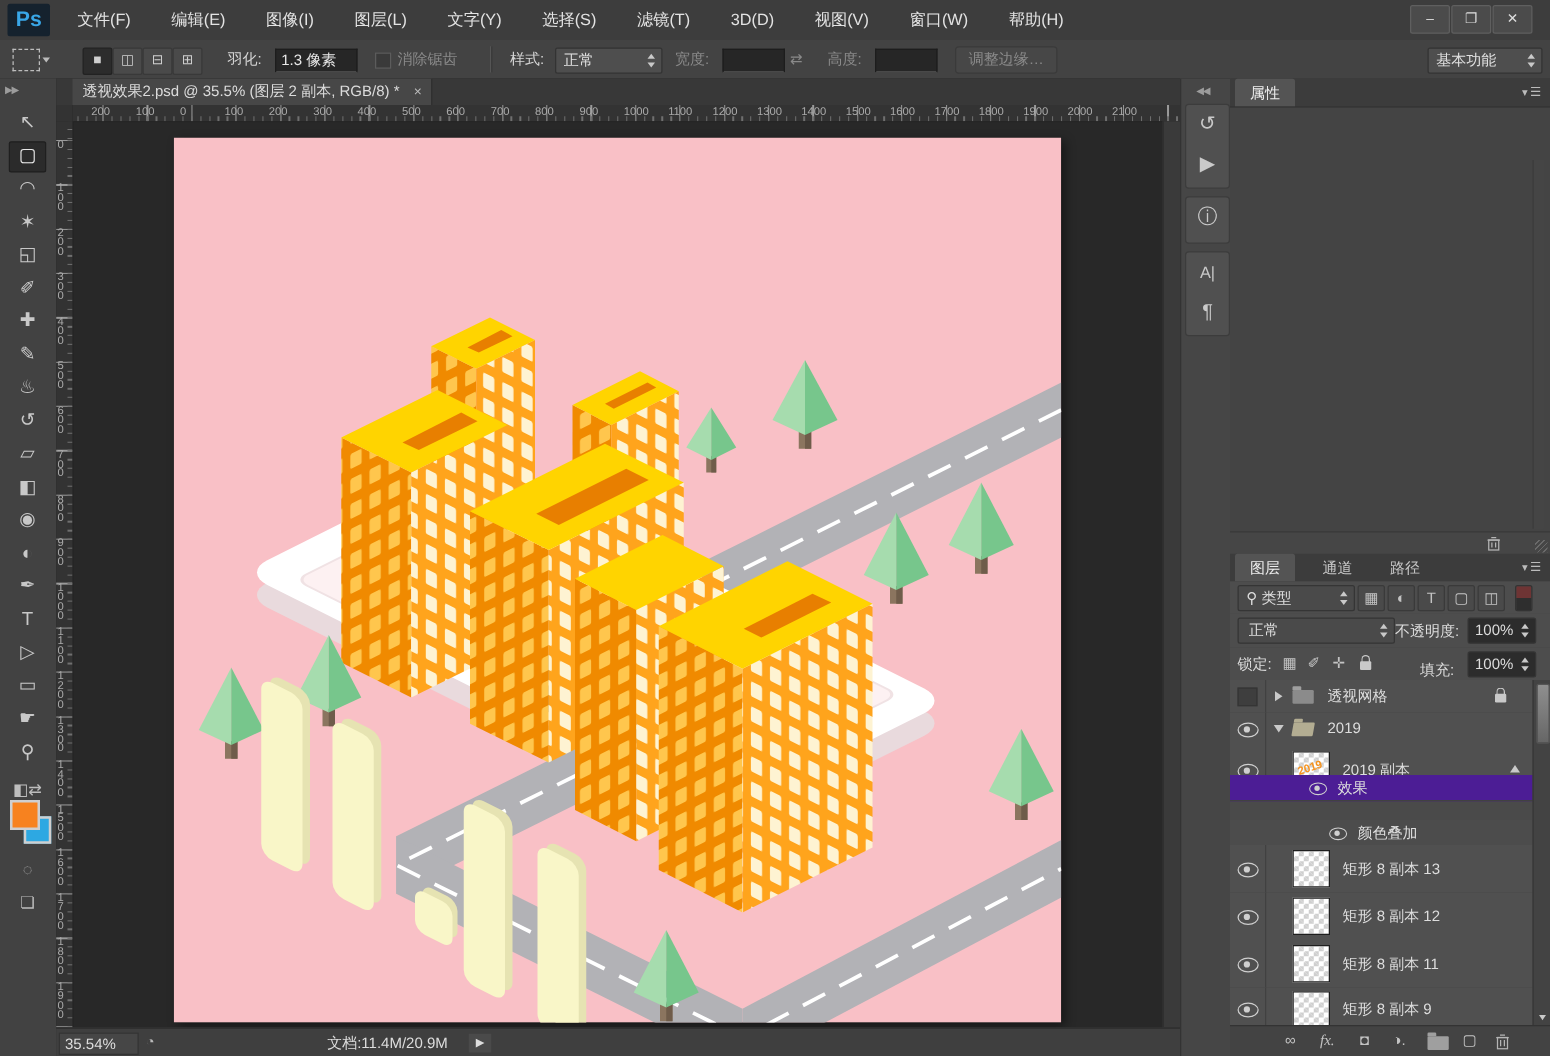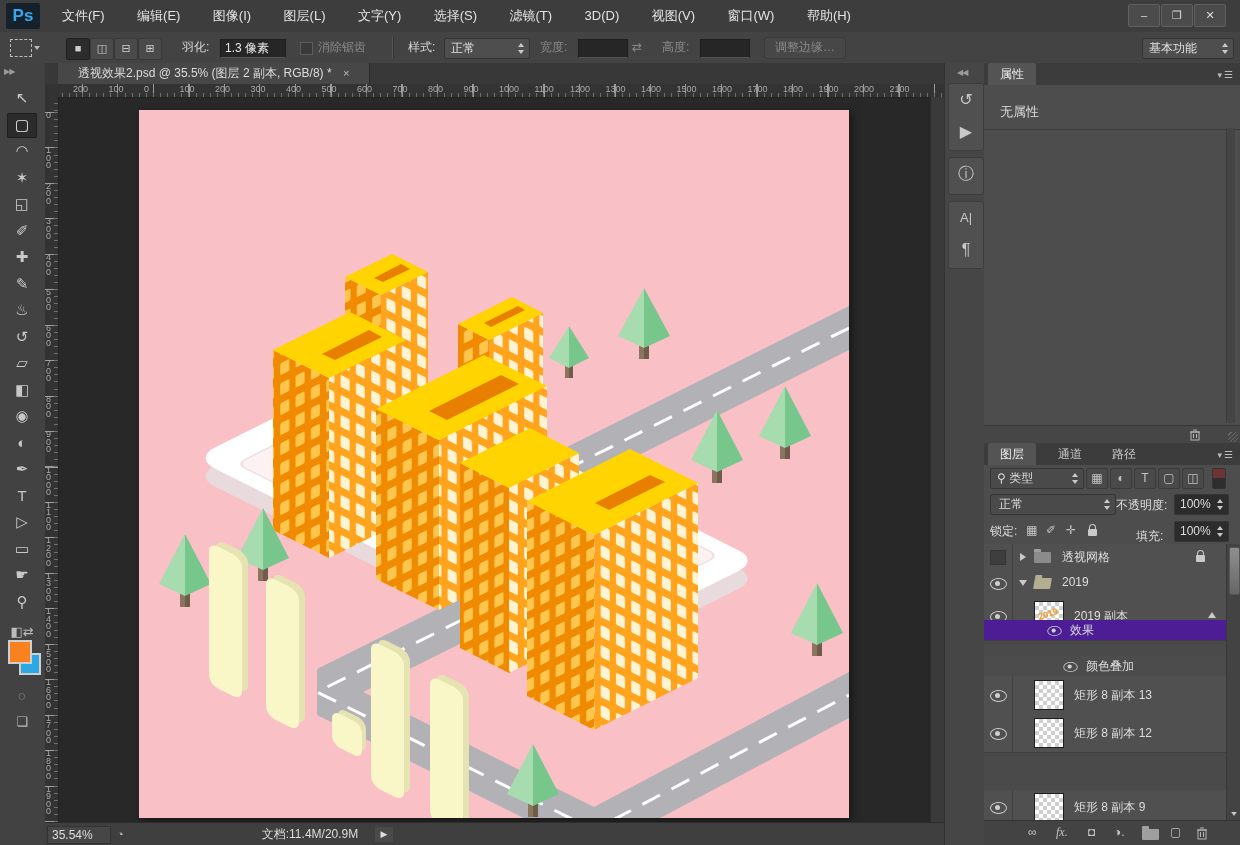--- a/index.html
+++ b/index.html
@@ -39,21 +39,21 @@
     text-align:center;line-height:24px;border-radius:2px;}
   .tool.sel{background:#2b2b2b;box-shadow:inset 0 0 0 1px #1f1f1f;color:#e8e8e8;}
   .collapse{color:#9c9c9c;font-size:8px;letter-spacing:-1px;}
   #swatch-fg{left:8px;top:577px;width:20px;height:20px;background:#f7821f;border:2px solid #cfcfcf;z-index:2;}
   #swatch-bg{left:19px;top:590px;width:18px;height:18px;background:#2da8e2;border:2px solid #cfcfcf;}
   .tool-extra{position:absolute;left:7px;width:30px;height:22px;color:#bdbdbd;font-size:13px;text-align:center;line-height:22px;}
   
   #docarea{left:45px;top:63px;width:899px;height:759px;background:#282828;}
   #tabbar{left:0;top:0;width:899px;height:21px;background:#383838;border-bottom:1px solid #2a2a2a;}
   #doctab{left:13px;top:0;height:21px;background:#474747;border-right:1px solid #2a2a2a;
-    color:#dcdcdc;font-size:12px;line-height:21px;padding:0 20px;}
+    color:#dcdcdc;font-size:12px;line-height:21px;padding:0 8px;}
   #doctab .close{color:#bdbdbd;margin-left:8px;font-size:11px;}
   #ruler-top{left:13px;top:21px;width:886px;height:13px;background:#333;border-bottom:1px solid #222;overflow:hidden;
     background-image:repeating-linear-gradient(90deg,#6f6f6f 0 1px,transparent 1px 7.1px),
                      repeating-linear-gradient(90deg,#9a9a9a 0 1px,transparent 1px 35.5px);
     background-size:auto 4px,auto 100%;background-position:left 24px bottom,left 24px bottom;background-repeat:repeat-x;}
   .rlt{position:absolute;top:0;color:#aaa;font-size:9px;}
   #ruler-corner{left:0;top:21px;width:13px;height:13px;background:#333;border-right:1px solid #222;border-bottom:1px solid #222;}
   #ruler-left{left:0;top:34px;width:13px;height:725px;background:#333;border-right:1px solid #222;overflow:hidden;
     background-image:repeating-linear-gradient(180deg,#6f6f6f 0 1px,transparent 1px 7.09px),
                      repeating-linear-gradient(180deg,#9a9a9a 0 1px,transparent 1px 35.45px);
@@ -442,24 +442,20 @@
     <span class="dockico">¶</span>
   </div>
 </div>
 
 <div id="panels" class="abs">
 
   <div class="pheader" style="top:0">
     <span class="ptab active" style="left:4px">属性</span>
     <span class="pmenu">▾</span>
   </div>
-  <div id="prop-content" class="abs">
-    <div id="prop-none" class="abs">无属性</div>
-    <div class="abs" style="left:0;top:44px;width:256px;height:1px;background:#3c3c3c"></div>
-  </div>
   <div id="prop-scroll" class="abs"></div>
   <div id="prop-bottom" class="abs">
     <svg class="svgico" style="left:205px;top:3px" width="12" height="12" viewBox="0 0 12 12">
       <rect x="2" y="3" width="8" height="8" fill="none" stroke="#b5b5b5"></rect>
         <line x1="1" y1="3" x2="11" y2="3" stroke="#b5b5b5"></line>
         <line x1="4" y1="1" x2="8" y2="1" stroke="#b5b5b5"></line>
       <line x1="4.5" y1="5" x2="4.5" y2="9" stroke="#b5b5b5"></line>
         <line x1="7.5" y1="5" x2="7.5" y2="9" stroke="#b5b5b5"></line>
     </svg>
     <div class="grip"></div>
@@ -560,20 +556,27 @@
         </div>
       <span class="checker" style="left:50px;top:4px"></span>
       <span class="lrow-label abs" style="left:90px;top:11px">矩形 8 副本 13</span>
     </div>
     <div class="lrow" style="top:170px;height:38px">
       <div class="viscol">
           <span class="eye" style="left:6px;top:14px"></span>
         </div>
       <span class="checker" style="left:50px;top:4px"></span>
       <span class="lrow-label abs" style="left:90px;top:11px">矩形 8 副本 12</span>
+    </div>
+    <div class="lrow" style="top:208px;height:38px">
+      <div class="viscol">
+          <span class="eye" style="left:6px;top:14px"></span>
+        </div>
+      <span class="checker" style="left:50px;top:4px"></span>
+      <span class="lrow-label abs" style="left:90px;top:11px">矩形 8 副本 11</span>
     </div>
     <div class="lrow" style="top:246px;height:30px">
       <div class="viscol">
           <span class="eye" style="left:6px;top:12px"></span>
         </div>
       <span class="checker" style="left:50px;top:3px"></span>
       <span class="lrow-label abs" style="left:90px;top:9px">矩形 8 副本 9</span>
     </div>
   </div>
   <div id="lp-scroll" class="abs">

